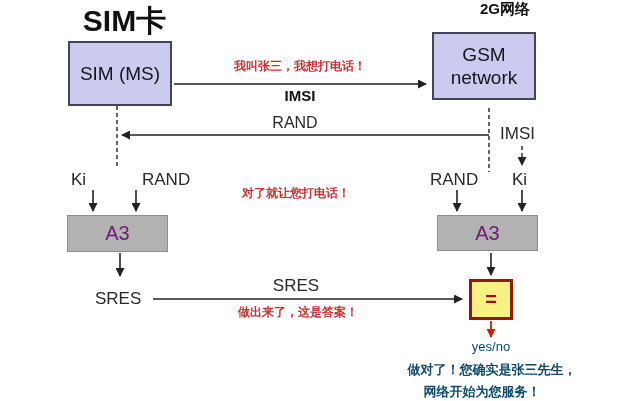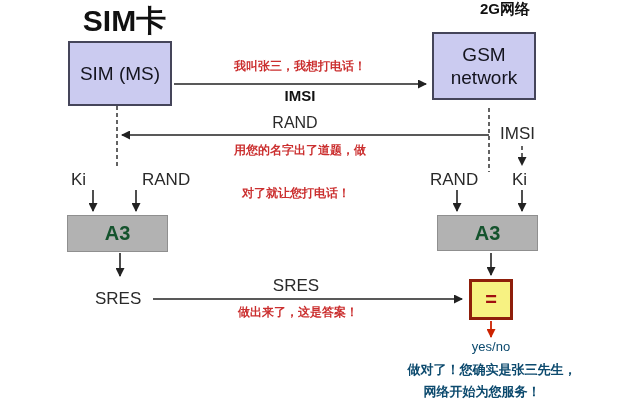--- a/index.html
+++ b/index.html
@@ -9,21 +9,21 @@
   }
   #wires{position:absolute;left:0;top:0;width:640px;height:401px;}
   .abs{position:absolute;white-space:nowrap;}
   .ctr{text-align:center;}
   .title{font-size:30px;font-weight:bold;color:#111;}
   .node{
     position:absolute;display:flex;align-items:center;justify-content:center;
     box-sizing:border-box;text-align:center;
   }
   .lavender{background:#cbcbf0;border:2px solid #45455a;color:#14141e;font-size:19px;}
-  .gray{background:#b2b2b2;border:1.5px solid #8f8f8f;color:#14532d;font-size:20px;font-weight:bold;}
+  .gray{background:#b2b2b2;border:1.5px solid #8f8f8f;color:#701a75;font-size:20px;}
   .eq{
     background:#f7f282;border:3px solid #8e1e0a;color:#a01010;
     font-size:20px;font-weight:bold;
   }
   .lbl{font-size:16px;color:#2a2a2a;}
   .lbl-bold{font-size:15px;font-weight:bold;color:#111;}
   .red{color:#cb2f2f;font-weight:bold;font-size:12px;}
   .red-big{color:#0c4a6e;font-weight:bold;font-size:13px;}
   .gsm-inner{line-height:23px;}
 </style>
@@ -90,21 +90,20 @@
   </div>
 
   <div class="node eq" style="left:469px;top:279px;width:44px;height:41px;">
     <span>=</span>
   </div>
 
   <div class="abs ctr red" style="left:180px;top:58px;width:240px;">我叫张三，我想打电话！</div>
   <div class="abs ctr lbl-bold" style="left:240px;top:87px;width:120px;">IMSI</div>
 
   <div class="abs ctr lbl" style="left:235px;top:114px;width:120px;">RAND</div>
-  <div class="abs ctr red" style="left:180px;top:142px;width:240px;">用您的名字出了道题，做</div>
   <div class="abs ctr red" style="left:180px;top:161px;width:232px;margin-top:24px;">对了就让您打电话！</div>
 
   <div class="abs lbl" style="left:71px;top:170px;font-size:17px;">Ki</div>
   <div class="abs lbl" style="left:142px;top:170px;font-size:17px;">RAND</div>
 
   <div class="abs lbl" style="left:500px;top:124px;font-size:17px;">IMSI</div>
   <div class="abs lbl" style="left:430px;top:170px;font-size:17px;">RAND</div>
   <div class="abs lbl" style="left:512px;top:170px;font-size:17px;">Ki</div>
 
   <div class="abs lbl" style="left:95px;top:289px;font-size:17px;">SRES</div>

